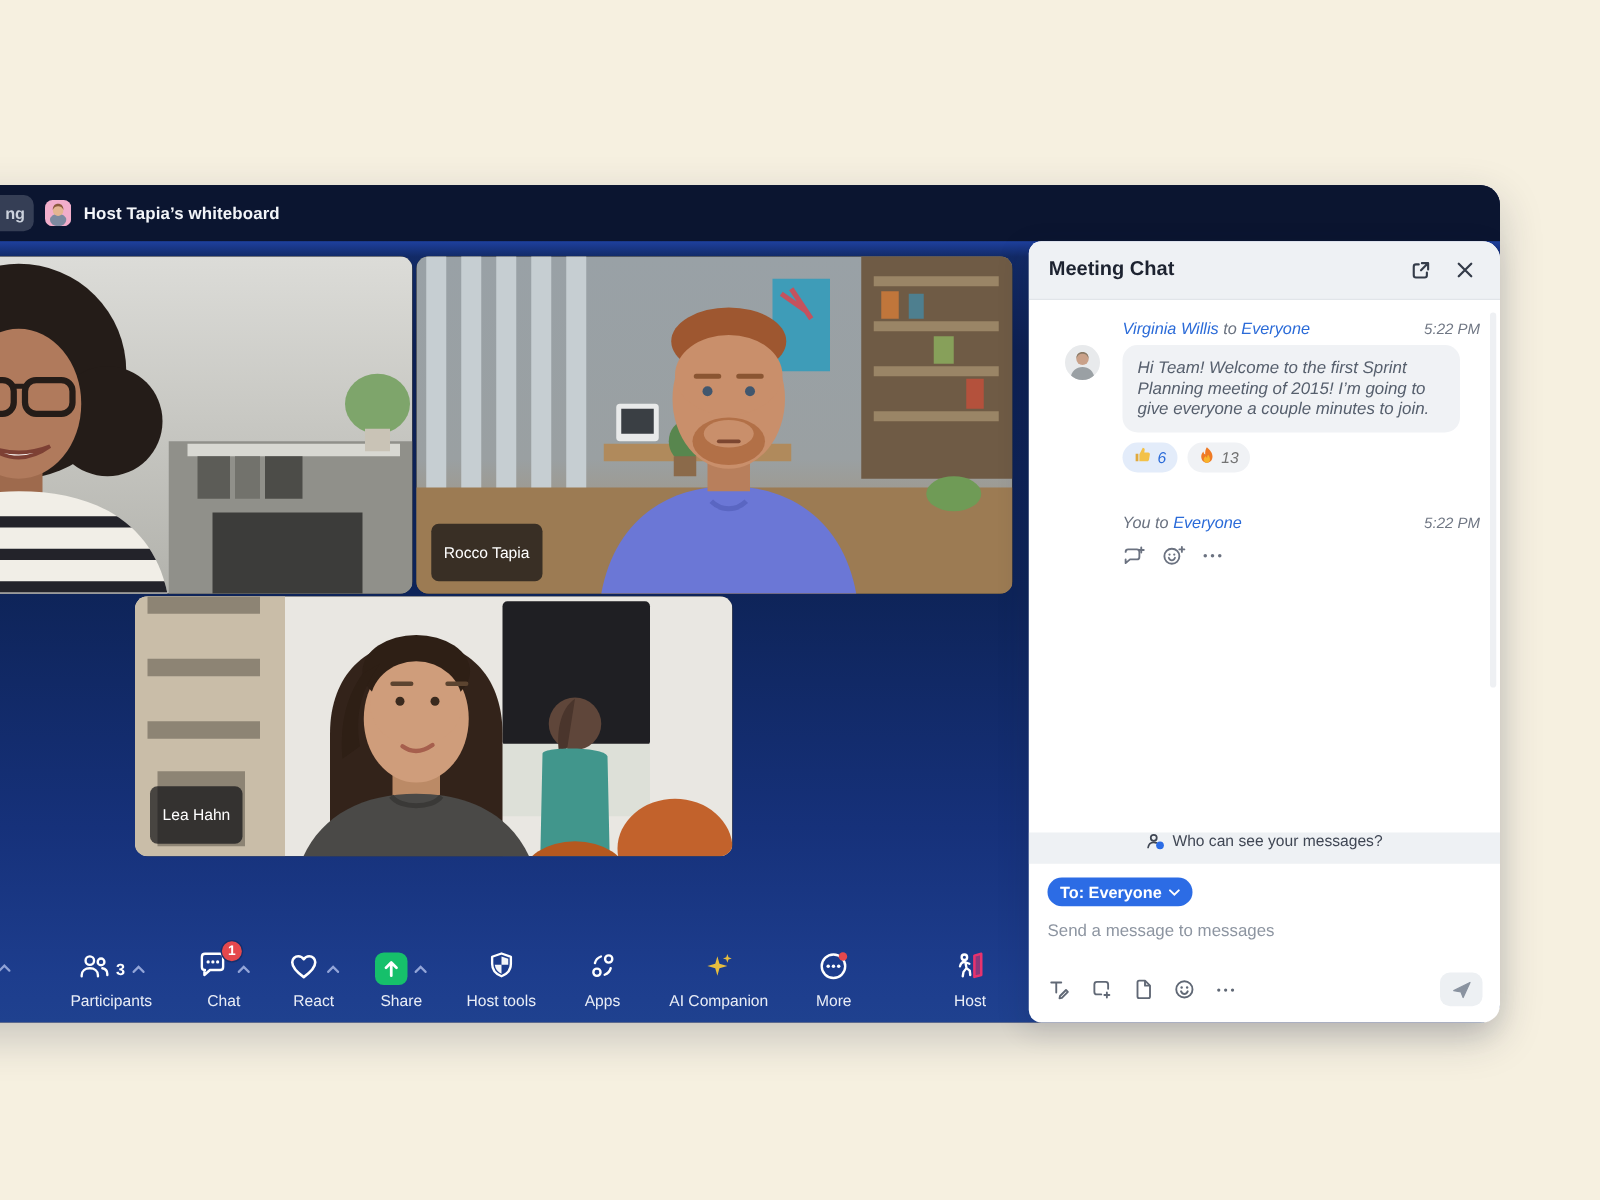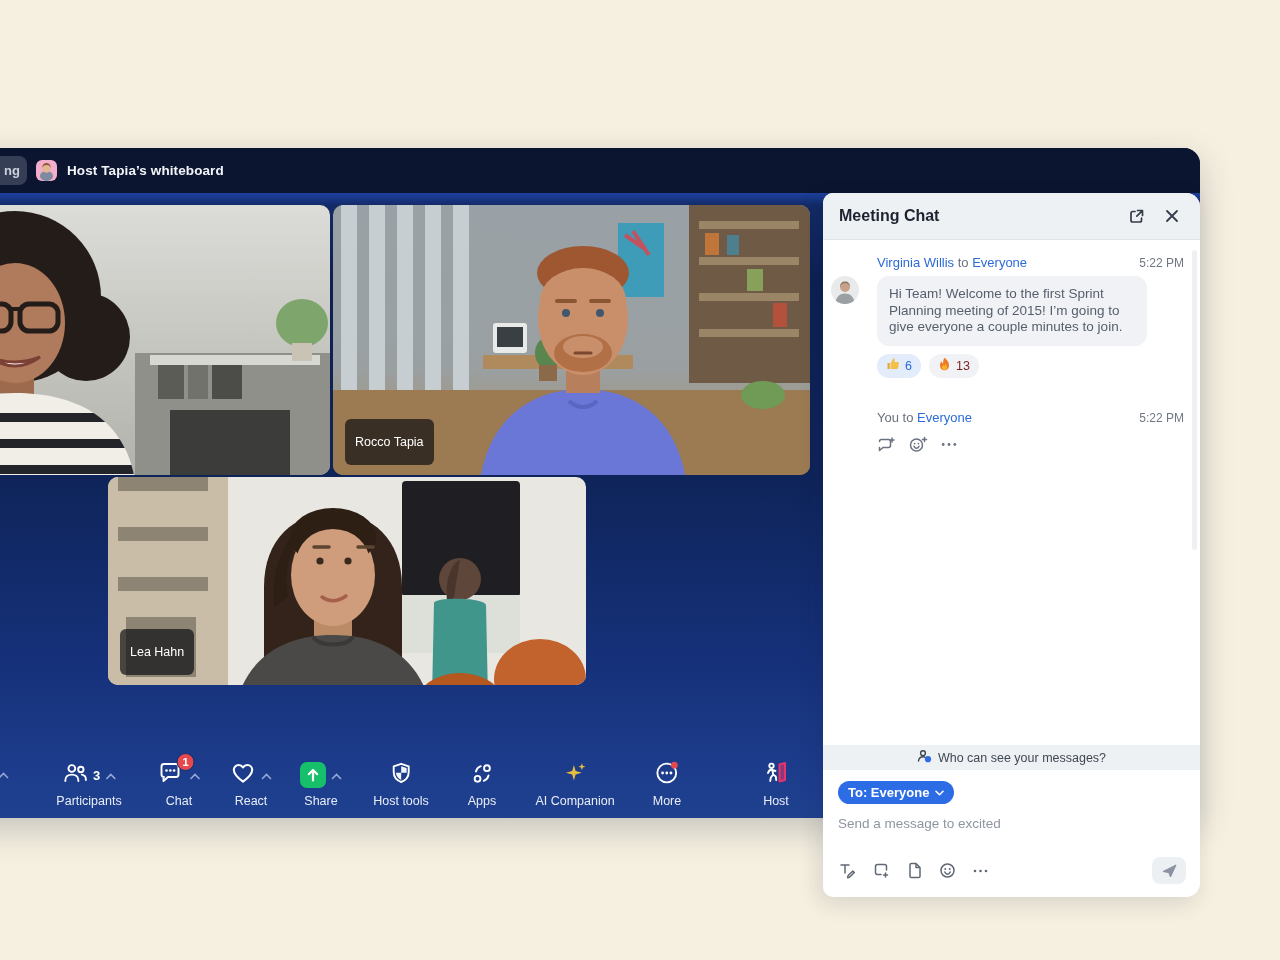--- a/index.html
+++ b/index.html
@@ -36,47 +36,47 @@
   .tb-label { margin-top:5px; color:#e9edf6; font-size:12.5px; white-space:nowrap; }
   .tb-count { color:#fff; font-size:13px; font-weight:700; }
   .badge { position:absolute; top:-8px; right:-10px; min-width:18px; height:18px; border-radius:9px;
     background:#e5484d; color:#fff; font-size:11px; font-weight:700; display:flex; align-items:center;
     justify-content:center; padding:0 4px; border:1.5px solid #14306f; }
   .share-sq { width:26px; height:26px; border-radius:7px; background:#16c06b; display:flex;
     align-items:center; justify-content:center; }
   .edge-chev { position:absolute; top:572px; left:158px; }
 
   
-  .chat-panel { position:absolute; left:823px; top:193px; width:377px; height:704px; background:#fff;
+  .chat-panel { position:absolute; left:823px; top:193px; width:377px; height:625px; background:#fff;
     border-radius:10px 14px 14px 10px; box-shadow:-4px 6px 22px rgba(20,30,60,.14); display:flex;
     flex-direction:column; overflow:hidden; }
   .chat-header { height:47px; flex:none; background:#eef1f4; border-bottom:1px solid #e1e5e9;
     display:flex; align-items:center; padding:0 16px; }
   .chat-title { flex:1; font-size:16px; font-weight:700; color:#1d2330; }
   .hd-ic { display:flex; align-items:center; justify-content:center; width:24px; height:24px; cursor:pointer; }
-  .messages { flex:1; padding:15px 16px 0 8px; position:relative; }
+  .messages { flex:1; padding:15px 16px 0 29px; position:relative;font-style:italic; }
   .msg-head { display:flex; align-items:baseline; padding-left:46px; font-size:13px; color:#6a7280; margin-bottom:6px; }
   .blue { color:#2b6bd8; }
   .msg-head .sep { white-space:pre; }
   .msg-time { margin-left:auto; font-size:12px; color:#707784; }
   .msg-body { display:flex; align-items:flex-start; }
   .avatar { width:28px; height:28px; border-radius:50%; overflow:hidden; flex:none; margin-right:18px; }
   .bubble { background:#f0f2f5; border-radius:12px; padding:10px 12px; font-size:13.5px; line-height:16.5px;
     color:#565f6d; max-width:270px; }
   .reactions { padding-left:46px; margin-top:8px; display:flex; gap:8px; }
   .pill { height:24px; border-radius:12px; display:flex; align-items:center; gap:5px; padding:0 9px;
-    font-size:12.5px; background:#f0f2f5; color:#7f1d1d; cursor:pointer; }
+    font-size:12.5px; background:#f0f2f5; color:#737373; cursor:pointer; }
   .pill.mine { background:#e3ecfa; color:#2b6bd8; }
   .msg2 { margin-top:32px; }
   .action-row { padding-left:46px; margin-top:11px; display:flex; gap:13px; align-items:center; }
   .act { cursor:pointer; display:flex; }
   .chat-scroll { position:absolute; right:3px; top:10px; width:5px; height:300px; border-radius:3px; background:#eef0f3; }
 
   .chat-footer { flex:none; }
-  .who-bar { height:25px; background:#eef1f4; display:flex; align-items:center; justify-content:center;
+  .who-bar { height:25px; background:#eef1f4; display:flex; justify-content:center;
     gap:6px; font-size:12.5px; color:#40united4754; color:#404754; cursor:pointer; }
   .compose { padding:11px 15px 0 15px; }
   .to-pill { display:inline-flex; align-items:center; gap:6px; height:23px; background:#2c6ce5; color:#fff;
     border-radius:12px; padding:0 10px; font-size:13px; font-weight:600; cursor:pointer; }
   .placeholder { margin-top:12px; font-size:13.5px; color:#8d95a1; min-height:17px; cursor:text; }
   .compose-icons { display:flex; align-items:center; gap:17px; padding:0 14px 0 16px; margin:24px 0 13px 0; }
   .ci { display:flex; cursor:pointer; }
   .send-btn { margin-left:auto; width:34px; height:27px; border-radius:8px; background:#edf0f3;
     display:flex; align-items:center; justify-content:center; cursor:pointer; }
 </style>
@@ -499,21 +499,21 @@
       </span>
       <span>Who can see your messages?</span>
     </div>
     <div class="compose">
       <span class="to-pill">
         <span>To: Everyone</span>
         <svg width="9" height="6" viewBox="0 0 9 6">
             <path d="M1 1.3 L4.5 4.7 L8 1.3" fill="none" stroke="#fff" stroke-width="1.6" stroke-linecap="round"></path>
           </svg>
       </span>
-      <div class="placeholder">Send a message to excited</div>
+      <div class="placeholder">Send a message to messages</div>
     </div>
     <div class="compose-icons">
       <span class="ci">
         <svg width="17" height="17" viewBox="0 0 17 17" fill="none" stroke="#606875" stroke-width="1.5" stroke-linecap="round">
           <path d="M2 3 h8 M6 3 v8"></path>
           <path d="M9 13.8 L13.8 9 L15.3 10.5 L10.5 15.3 L8.6 15.7 Z" stroke-linejoin="round"></path>
         </svg>
       </span>
       <span class="ci">
         <svg width="17" height="17" viewBox="0 0 17 17" fill="none" stroke="#606875" stroke-width="1.5" stroke-linecap="round">

